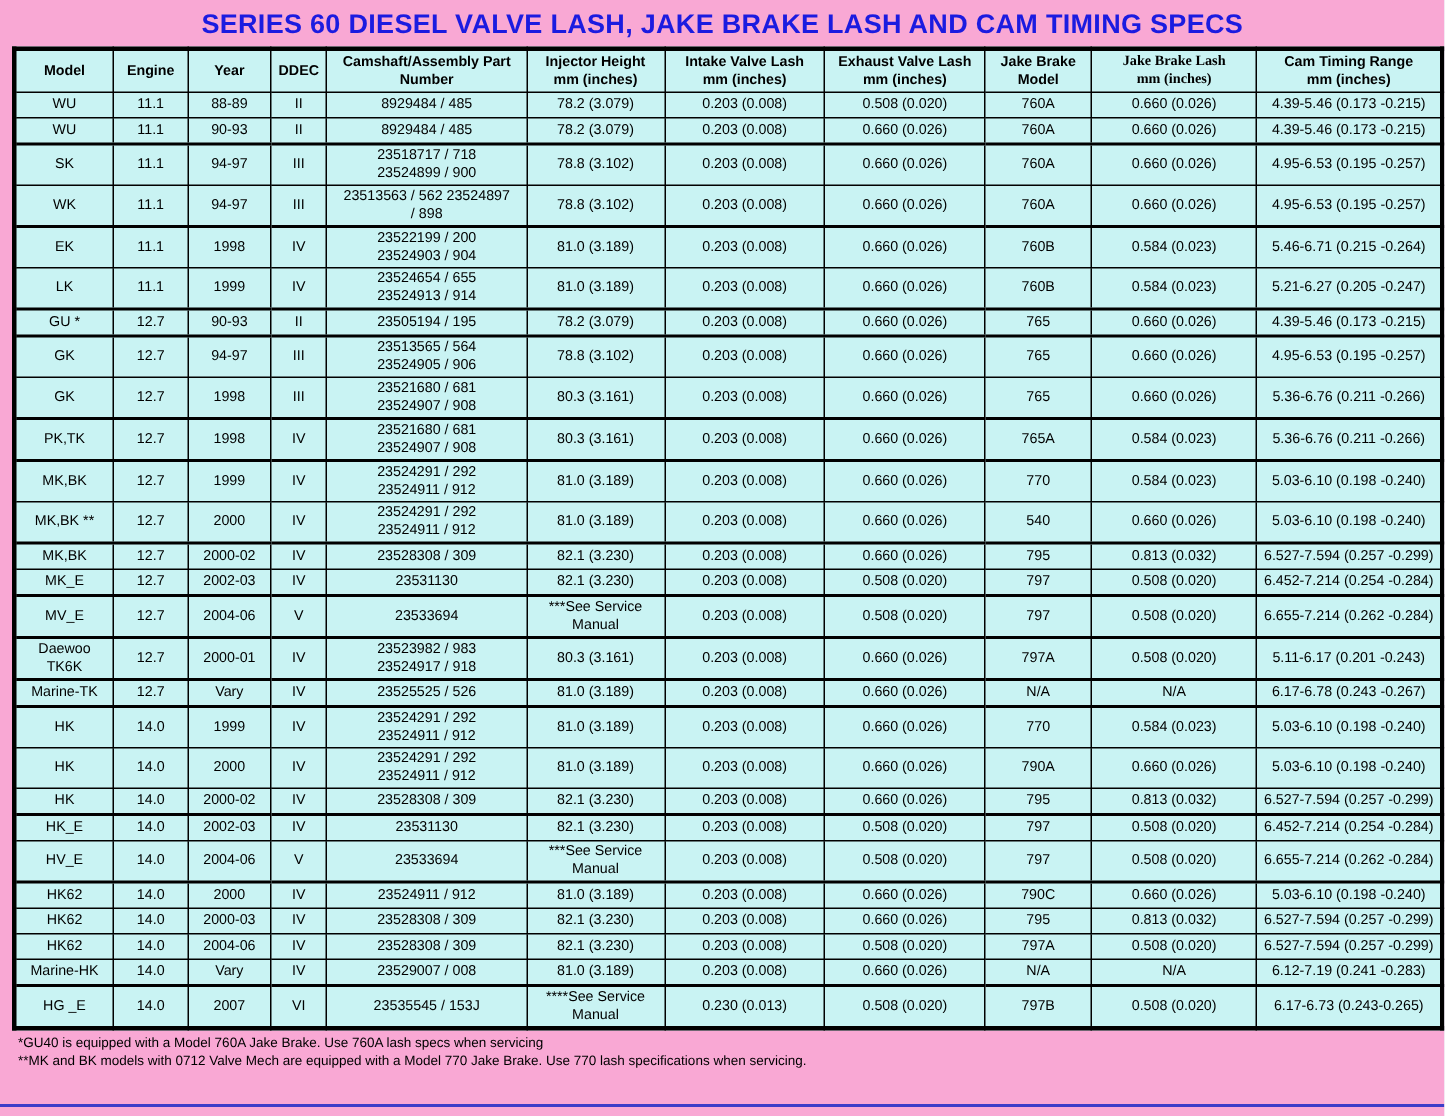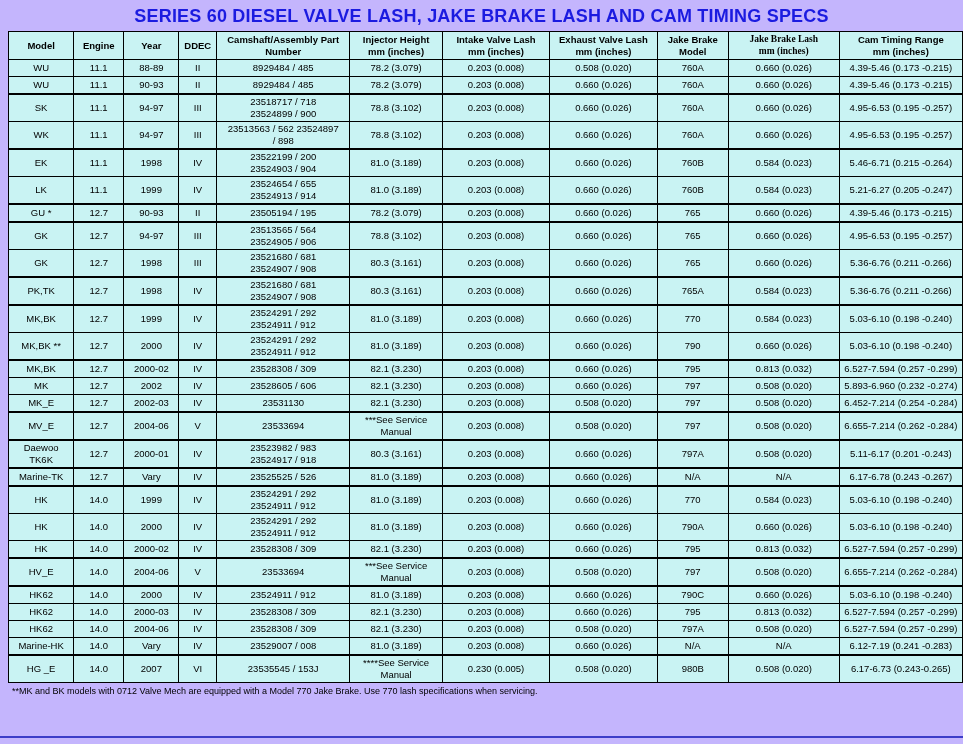--- a/index.html
+++ b/index.html
@@ -1,21 +1,21 @@
 <!DOCTYPE html>
 <html><head>
 <meta charset="utf-8">
 <style>
   html,body{margin:0;padding:0;background:#ffffff;}
-  .page{position:relative;width:963px;height:744px;background:#c4b5fd;overflow:hidden;
+  .page{position:relative;width:963px;height:744px;background:#f9a8d4;overflow:hidden;
         font-family:"Liberation Sans",sans-serif;color:#000;}
   .title{margin:6px 0 4px 0;text-align:center;font-size:18px;font-weight:bold;
          letter-spacing:.2px;color:#1b1be0;}
   table.specs{border-collapse:collapse;table-layout:fixed;margin-left:8px;
-              border:1px solid #000000;background:#c9f3f3;}
+              border:3px solid #000000;background:#c9f3f3;}
   table.specs th, table.specs td{
       border:1px solid #000;background:#c9f3f3;text-align:center;vertical-align:middle;
       padding:0 2px;font-size:9.5px;line-height:1.25;color:#000;overflow:hidden;}
   table.specs th{font-weight:bold;height:27px;font-size:9.5px;line-height:1.2;}
   table.specs td{white-space:pre-line;}
   tr.r1 td{height:16px;}
   tr.r2 td{height:26px;}
   tr.thick td{border-bottom-width:2px;}
   .c0{width:62px}.c1{width:46px}.c2{width:52px}.c3{width:33px}.c4{width:131px}
   .c5{width:91px}.c6{width:107px}.c7{width:107px}.c8{width:69px}.c9{width:111px}.c10{width:124px}
@@ -219,49 +219,36 @@
         <tr class="r2 thick">
           <td class="c0">MK,BK **</td>
           <td class="c1">12.7</td>
           <td class="c2">2000</td>
           <td class="c3">IV</td>
           <td class="c4">23524291 / 292
 23524911 / 912</td>
           <td class="c5">81.0 (3.189)</td>
           <td class="c6">0.203 (0.008)</td>
           <td class="c7">0.660 (0.026)</td>
-          <td class="c8">790</td>
+          <td class="c8">540</td>
           <td class="c9">0.660 (0.026)</td>
           <td class="c10">5.03-6.10 (0.198 -0.240)</td>
         </tr>
         <tr class="r1">
           <td class="c0">MK,BK</td>
           <td class="c1">12.7</td>
           <td class="c2">2000-02</td>
           <td class="c3">IV</td>
           <td class="c4">23528308 / 309</td>
           <td class="c5">82.1 (3.230)</td>
           <td class="c6">0.203 (0.008)</td>
           <td class="c7">0.660 (0.026)</td>
           <td class="c8">795</td>
           <td class="c9">0.813 (0.032)</td>
           <td class="c10">6.527-7.594 (0.257 -0.299)</td>
-        </tr>
-        <tr class="r1">
-          <td class="c0">MK</td>
-          <td class="c1">12.7</td>
-          <td class="c2">2002</td>
-          <td class="c3">IV</td>
-          <td class="c4">23528605 / 606</td>
-          <td class="c5">82.1 (3.230)</td>
-          <td class="c6">0.203 (0.008)</td>
-          <td class="c7">0.660 (0.026)</td>
-          <td class="c8">797</td>
-          <td class="c9">0.508 (0.020)</td>
-          <td class="c10">5.893-6.960 (0.232 -0.274)</td>
         </tr>
         <tr class="r1 thick">
           <td class="c0">MK_E</td>
           <td class="c1">12.7</td>
           <td class="c2">2002-03</td>
           <td class="c3">IV</td>
           <td class="c4">23531130</td>
           <td class="c5">82.1 (3.230)</td>
           <td class="c6">0.203 (0.008)</td>
           <td class="c7">0.508 (0.020)</td>
@@ -345,20 +332,33 @@
           <td class="c2">2000-02</td>
           <td class="c3">IV</td>
           <td class="c4">23528308 / 309</td>
           <td class="c5">82.1 (3.230)</td>
           <td class="c6">0.203 (0.008)</td>
           <td class="c7">0.660 (0.026)</td>
           <td class="c8">795</td>
           <td class="c9">0.813 (0.032)</td>
           <td class="c10">6.527-7.594 (0.257 -0.299)</td>
         </tr>
+        <tr class="r1">
+          <td class="c0">HK_E</td>
+          <td class="c1">14.0</td>
+          <td class="c2">2002-03</td>
+          <td class="c3">IV</td>
+          <td class="c4">23531130</td>
+          <td class="c5">82.1 (3.230)</td>
+          <td class="c6">0.203 (0.008)</td>
+          <td class="c7">0.508 (0.020)</td>
+          <td class="c8">797</td>
+          <td class="c9">0.508 (0.020)</td>
+          <td class="c10">6.452-7.214 (0.254 -0.284)</td>
+        </tr>
         <tr class="r2 thick">
           <td class="c0">HV_E</td>
           <td class="c1">14.0</td>
           <td class="c2">2004-06</td>
           <td class="c3">V</td>
           <td class="c4">23533694</td>
           <td class="c5">***See Service
 Manual</td>
           <td class="c6">0.203 (0.008)</td>
           <td class="c7">0.508 (0.020)</td>
@@ -419,27 +419,28 @@
           <td class="c10">6.12-7.19 (0.241 -0.283)</td>
         </tr>
         <tr class="r2">
           <td class="c0">HG _E</td>
           <td class="c1">14.0</td>
           <td class="c2">2007</td>
           <td class="c3">VI</td>
           <td class="c4">23535545 / 153J</td>
           <td class="c5">****See Service
 Manual</td>
-          <td class="c6">0.230 (0.005)</td>
-          <td class="c7">0.508 (0.020)</td>
-          <td class="c8">980B</td>
+          <td class="c6">0.230 (0.013)</td>
+          <td class="c7">0.508 (0.020)</td>
+          <td class="c8">797B</td>
           <td class="c9">0.508 (0.020)</td>
           <td class="c10">6.17-6.73 (0.243-0.265)</td>
         </tr>
       </tbody>
   </table>
 
   <div class="footnotes">
+    <div>*GU40 is equipped with a Model 760A Jake Brake.  Use 760A lash specs when servicing</div>
     <div>**MK and BK models with 0712 Valve Mech are equipped with a Model 770 Jake Brake.  Use 770 lash specifications when servicing.</div>
   </div>
 
   <div class="bottom-rule"></div>
 </div>
 
 </body></html>

